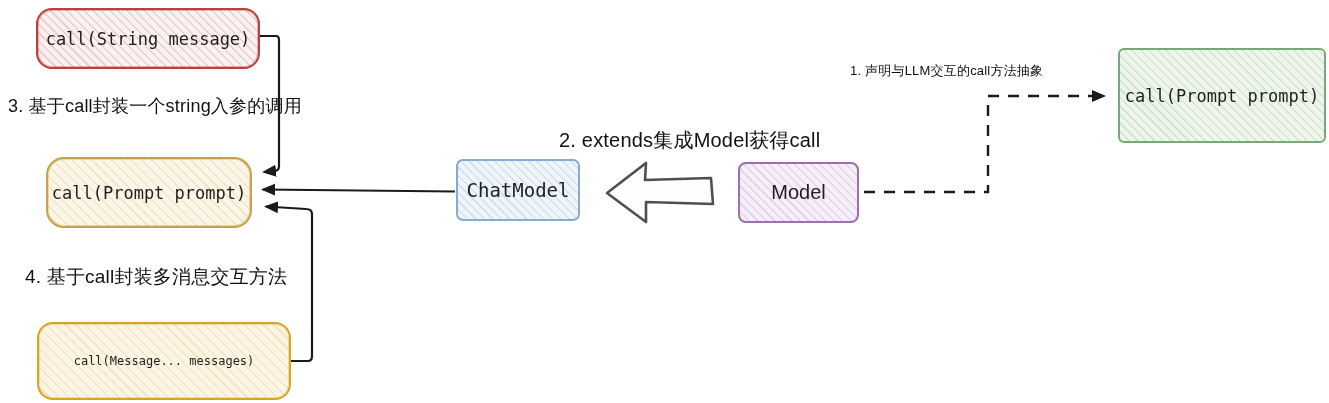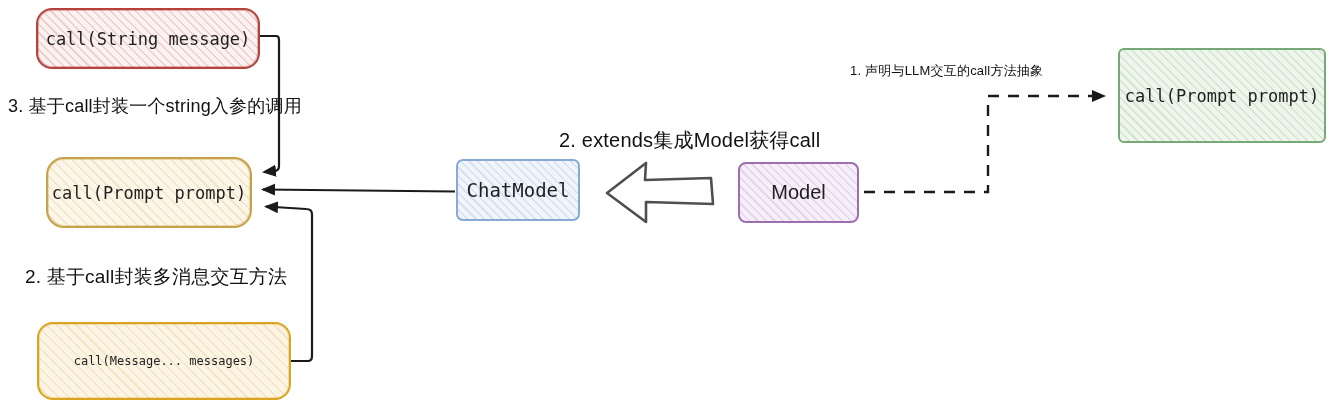--- a/index.html
+++ b/index.html
@@ -127,16 +127,16 @@
   <div class="node node-green" style="left:1118px; top:48px; width:208px; height:95px; font-size:17px;">
     <span>call(Prompt prompt)</span>
   </div>
 
   <div class="annotation" style="left:850px; top:62px; font-size:13px;text-align:right;"><span>1. 声明与LLM交互的call方法抽象</span></div>
 
   <div class="annotation" style="left:545px; top:127px; font-size:20px;margin-left:14px;"><span>2. extends集成Model获得call</span></div>
 
   <div class="annotation" style="left:8px; top:94px; font-size:18px;"><span>3. 基于call封装一个string入参的调用</span></div>
 
-  <div class="annotation" style="left:25px; top:264px; font-size:19px;"><span>2. 基于call封装多消息交互方法</span></div>
+  <div class="annotation" style="left:25px; top:264px; font-size:19px;"><span>4. 基于call封装多消息交互方法</span></div>
 
 
 </div>
 
 </body></html>

